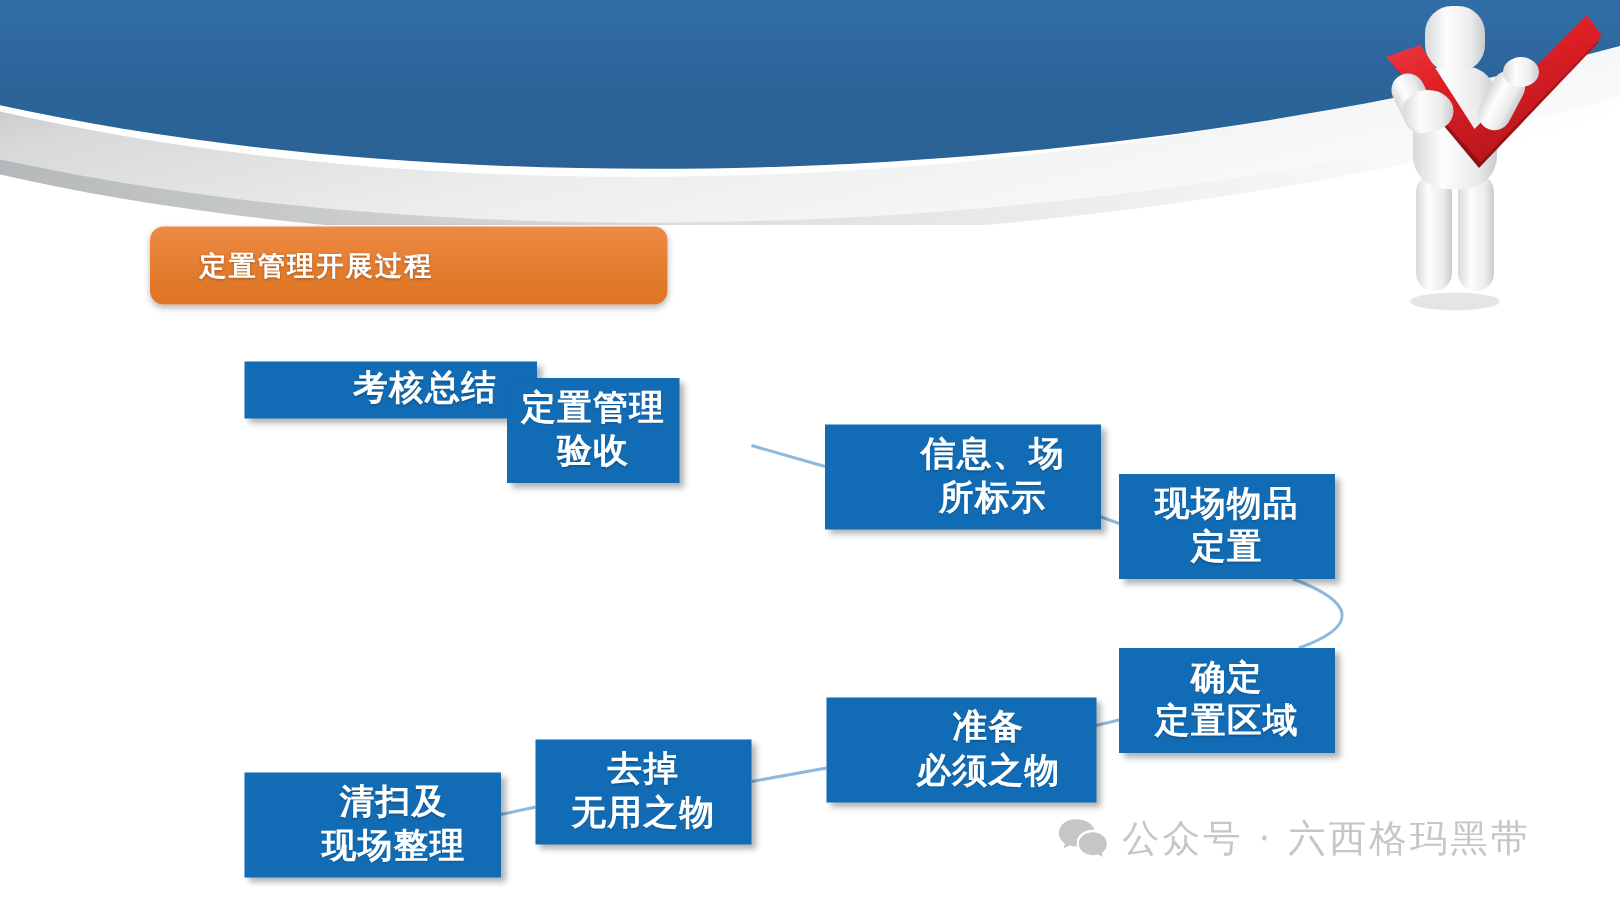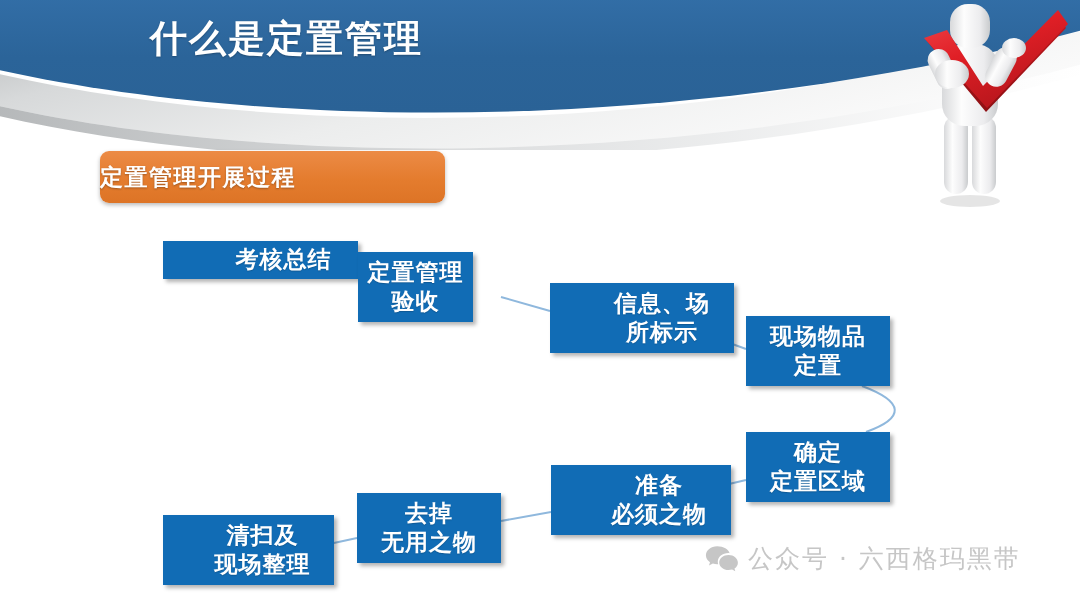--- a/index.html
+++ b/index.html
@@ -29,21 +29,22 @@
 
   
   .section-banner{
     position:absolute;left:100px;top:151px;width:345px;height:52px;
     border-radius:9px;
     background:linear-gradient(180deg,#ec8b46 0%,#e47c2e 55%,#dd7426 100%);
     box-shadow:0 2px 4px rgba(0,0,0,.28);
     display:flex;align-items:center;
   }
   .section-banner-label{
-    color:#ffffff;font-size:23px;font-weight:bold;letter-spacing:1.5px;
+    margin-left:33px;
+    color:#ffffff;font-size:18px;font-weight:bold;letter-spacing:1.5px;
     text-shadow:0 1px 2px rgba(0,0,0,.3);
     white-space:nowrap;
   }
 
   
   .flow-box{
     position:absolute;
     background:#116CB5;
     color:#ffffff;
     display:flex;align-items:center;justify-content:center;
@@ -96,21 +97,20 @@
           <stop offset="70%" stop-color="rgba(160,165,168,.18)"></stop>
           <stop offset="100%" stop-color="rgba(200,200,200,0)"></stop>
         </linearGradient>
       </defs>
 
       <path d="M -10,72 C 260,135 640,140 1010,44 L 1090,30 L 1090,62 C 700,170 270,168 -10,104 Z" fill="url(#gSilver)"></path>
       <path d="M -10,104 C 270,168 700,170 1090,62 L 1090,72 C 700,182 270,180 -10,114 Z" fill="url(#gShadow)"></path>
 
       <path d="M -10,-10 L 1090,-10 L 1090,28 C 700,134 270,132 -10,68 Z" fill="url(#gBlue)"></path>
     </svg>
-    <div class="header-title">什么是定置管理</div>
   </div>
 
   <svg class="mascot" viewBox="0 0 190 215">
     <defs>
       <linearGradient id="gBody" x1="0" y1="0" x2="1" y2="0">
         <stop offset="0%" stop-color="#d8d9db"></stop>
         <stop offset="35%" stop-color="#fdfdfd"></stop>
         <stop offset="75%" stop-color="#ececee"></stop>
         <stop offset="100%" stop-color="#c9cbcd"></stop>
       </linearGradient>
@@ -160,21 +160,21 @@
 
       <line x1="746" y1="480" x2="695" y2="492"></line>
 
       <line x1="551" y1="512" x2="501" y2="521"></line>
 
       <line x1="357" y1="538" x2="306" y2="549"></line>
     </g>
   </svg>
 
   <div class="flow-box" style="left:163px;top:241px;width:149px;height:38px;padding-left:46px;">考核总结</div>
-  <div class="flow-box" style="left:358px;top:252px;width:115px;height:70px;">定置管理
+  <div class="flow-box" style="left:338px;top:252px;width:115px;height:70px;">定置管理
 验收</div>
   <div class="flow-box" style="left:550px;top:283px;width:144px;height:70px;padding-left:40px;">信息、场
 所标示</div>
   <div class="flow-box" style="left:746px;top:316px;width:144px;height:70px;">现场物品
 定置</div>
   <div class="flow-box" style="left:746px;top:432px;width:144px;height:70px;">确定
 定置区域</div>
   <div class="flow-box" style="left:551px;top:465px;width:144px;height:70px;padding-left:36px;">准备
 必须之物</div>
   <div class="flow-box" style="left:357px;top:493px;width:144px;height:70px;">去掉

